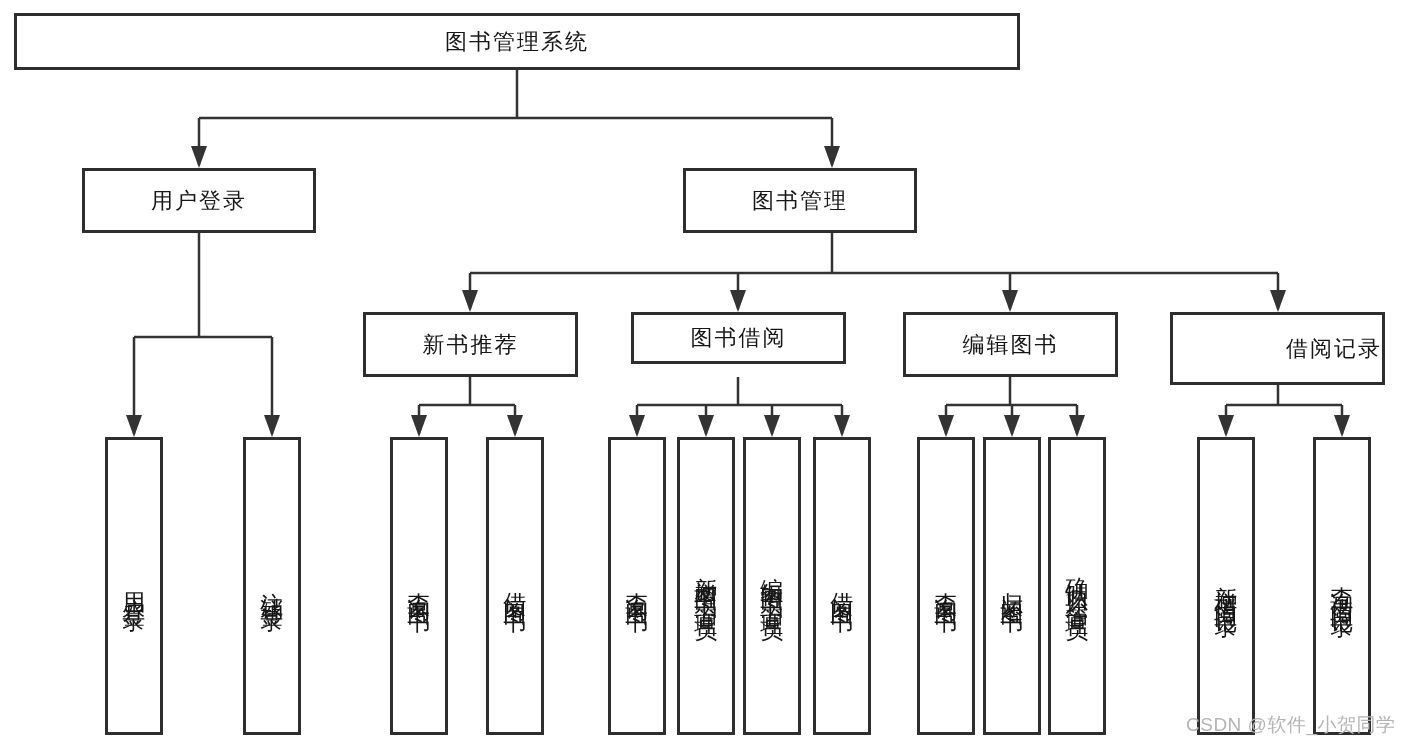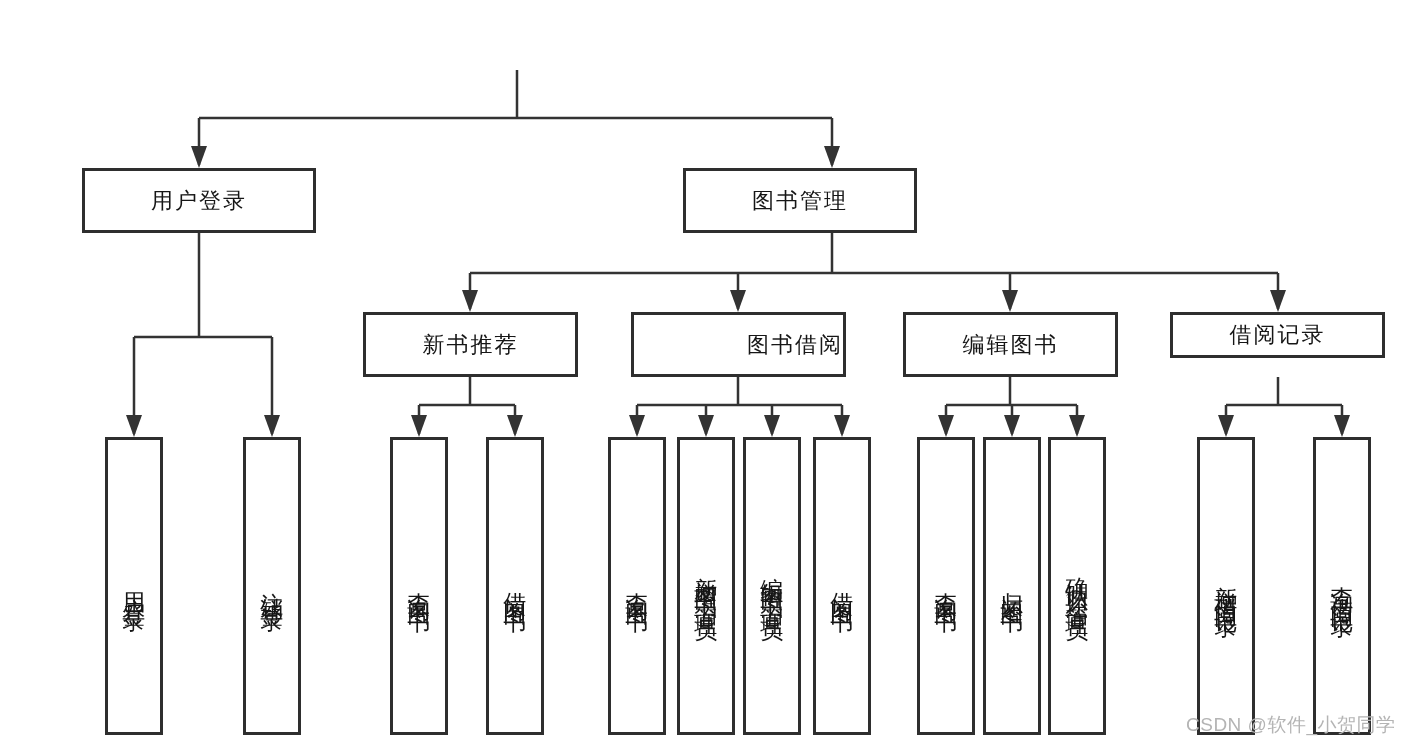--- a/index.html
+++ b/index.html
@@ -17,23 +17,23 @@
     writing-mode:vertical-rl;text-orientation:mixed;
     font-size:23px;letter-spacing:6px;line-height:1.15;
   }
   
   #b-root{left:14px;top:13px;width:1006px;height:57px;}
   
   #b-l2-0{left:82px;top:168px;width:234px;height:65px;}
   #b-l2-1{left:683px;top:168px;width:234px;height:65px;}
   
   #b-l3-0{left:363px;top:312px;width:215px;height:65px;}
-  #b-l3-1{left:631px;top:312px;width:215px;height:65px;justify-content:flex-end;}
+  #b-l3-1{left:631px;top:312px;width:215px;height:52px;}
   #b-l3-2{left:903px;top:312px;width:215px;height:65px;}
-  #b-l3-3{left:1170px;top:312px;width:215px;height:46px;}
+  #b-l3-3{left:1170px;top:312px;width:215px;height:73px;justify-content:flex-end;}
   
   .leaf{top:437px;width:58px;height:298px;}
   #b-lf-0{left:105px;}  #b-lf-1{left:243px;}
   #b-lf-2{left:390px;}  #b-lf-3{left:486px;}
   #b-lf-4{left:608px;}  #b-lf-5{left:677px;}  #b-lf-6{left:743px;}  #b-lf-7{left:813px;}
   #b-lf-8{left:917px;}  #b-lf-9{left:983px;}  #b-lf-10{left:1048px;}
   #b-lf-11{left:1197px;} #b-lf-12{left:1313px;}
   .watermark{
     position:absolute;left:1186px;top:712px;z-index:10;
     font-size:19px;color:#b4b4b4;letter-spacing:0.5px;white-space:nowrap;
@@ -91,20 +91,23 @@
       <polygon points="764,415 780,415 772,437"></polygon>
       <polygon points="834,415 850,415 842,437"></polygon>
       <polygon points="938,415 954,415 946,437"></polygon>
       <polygon points="1004,415 1020,415 1012,437"></polygon>
       <polygon points="1069,415 1085,415 1077,437"></polygon>
       <polygon points="1218,415 1234,415 1226,437"></polygon>
       <polygon points="1334,415 1350,415 1342,437"></polygon>
     </g>
   </svg>
 
+  <div id="b-root" class="box hbox">
+    <span>图书管理系统</span>
+  </div>
 
   <div id="b-l2-0" class="box hbox">
     <span>用户登录</span>
   </div>
   <div id="b-l2-1" class="box hbox">
     <span>图书管理</span>
   </div>
 
   <div id="b-l3-0" class="box hbox">
     <span>新书推荐</span>

